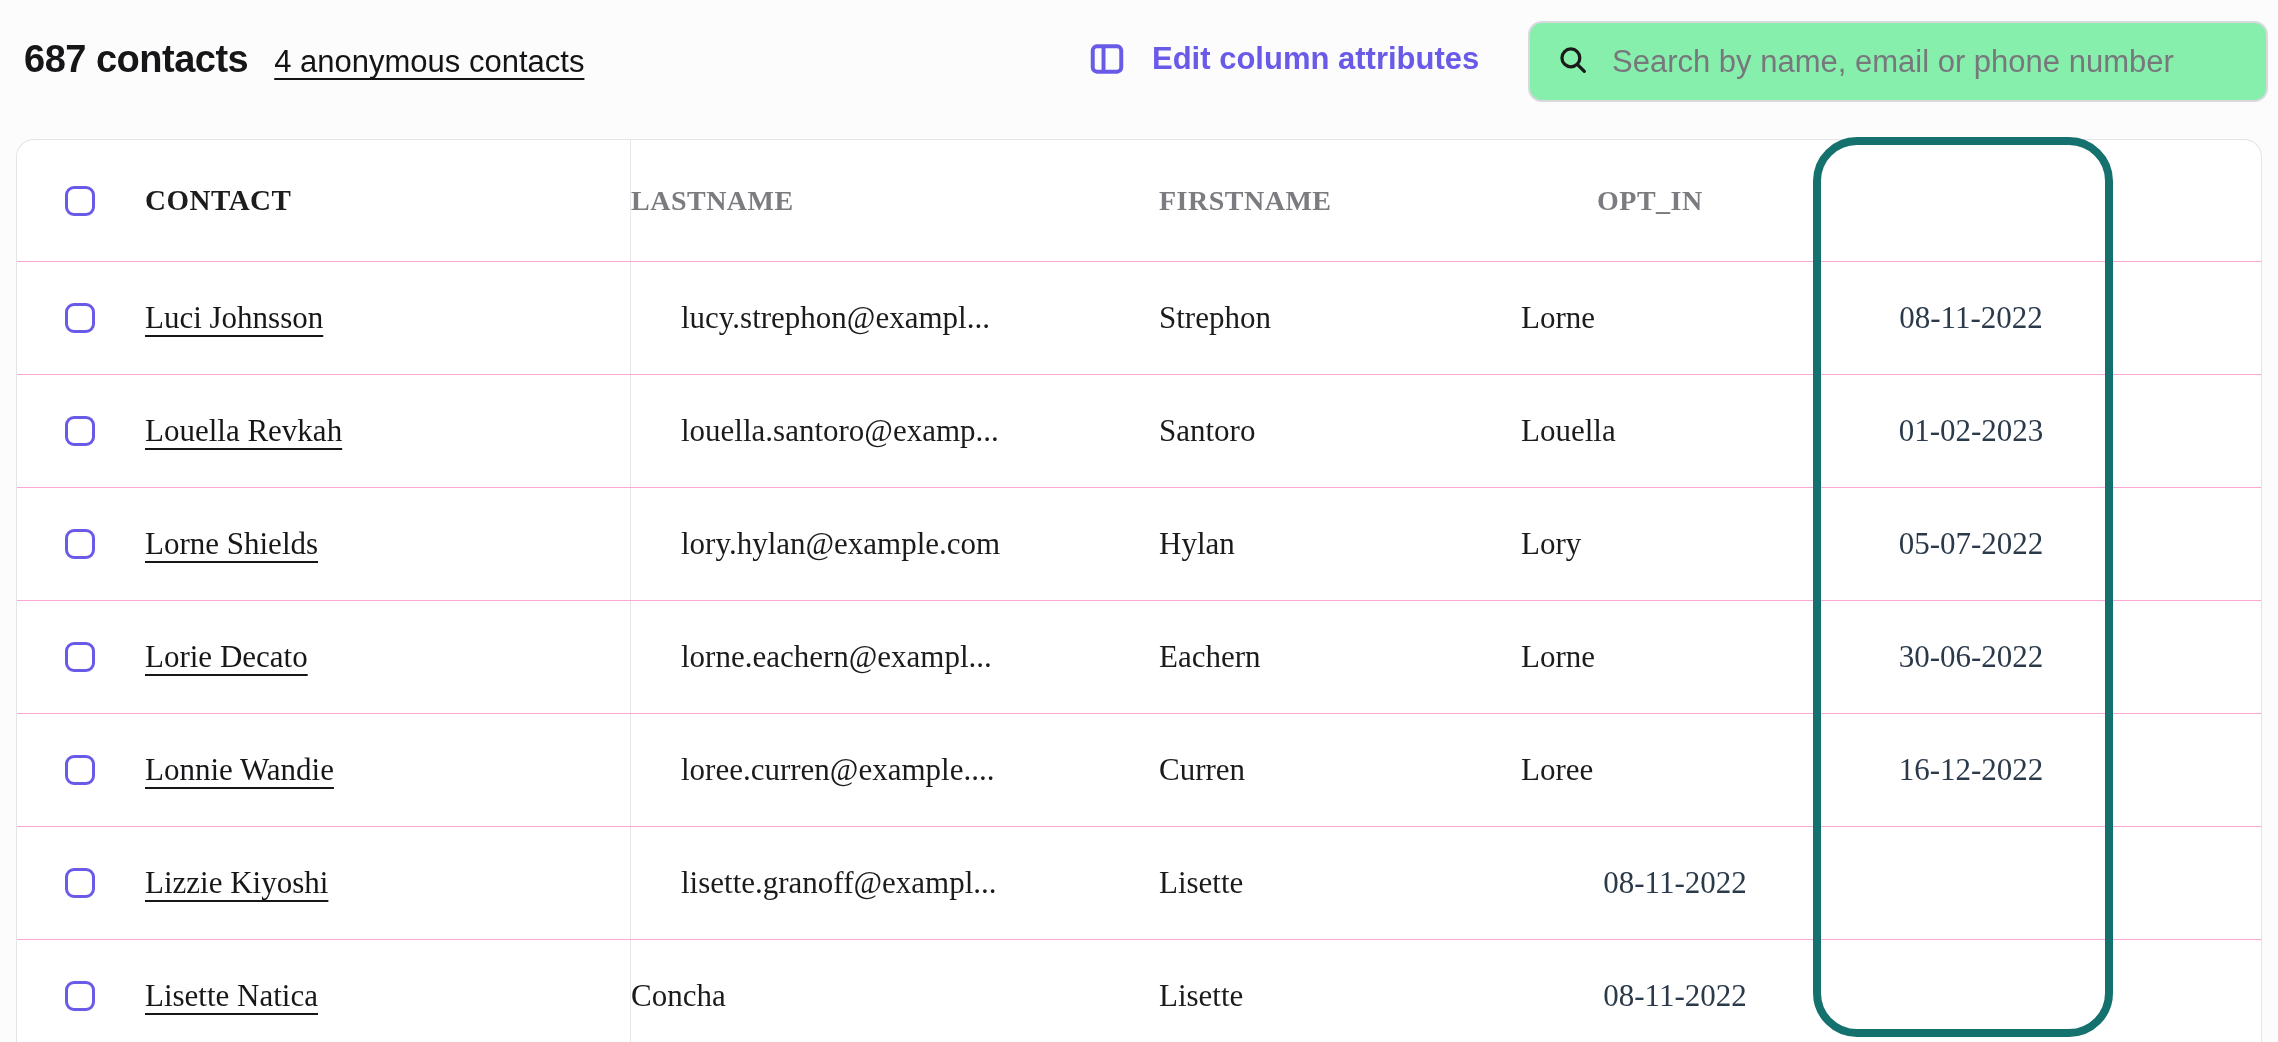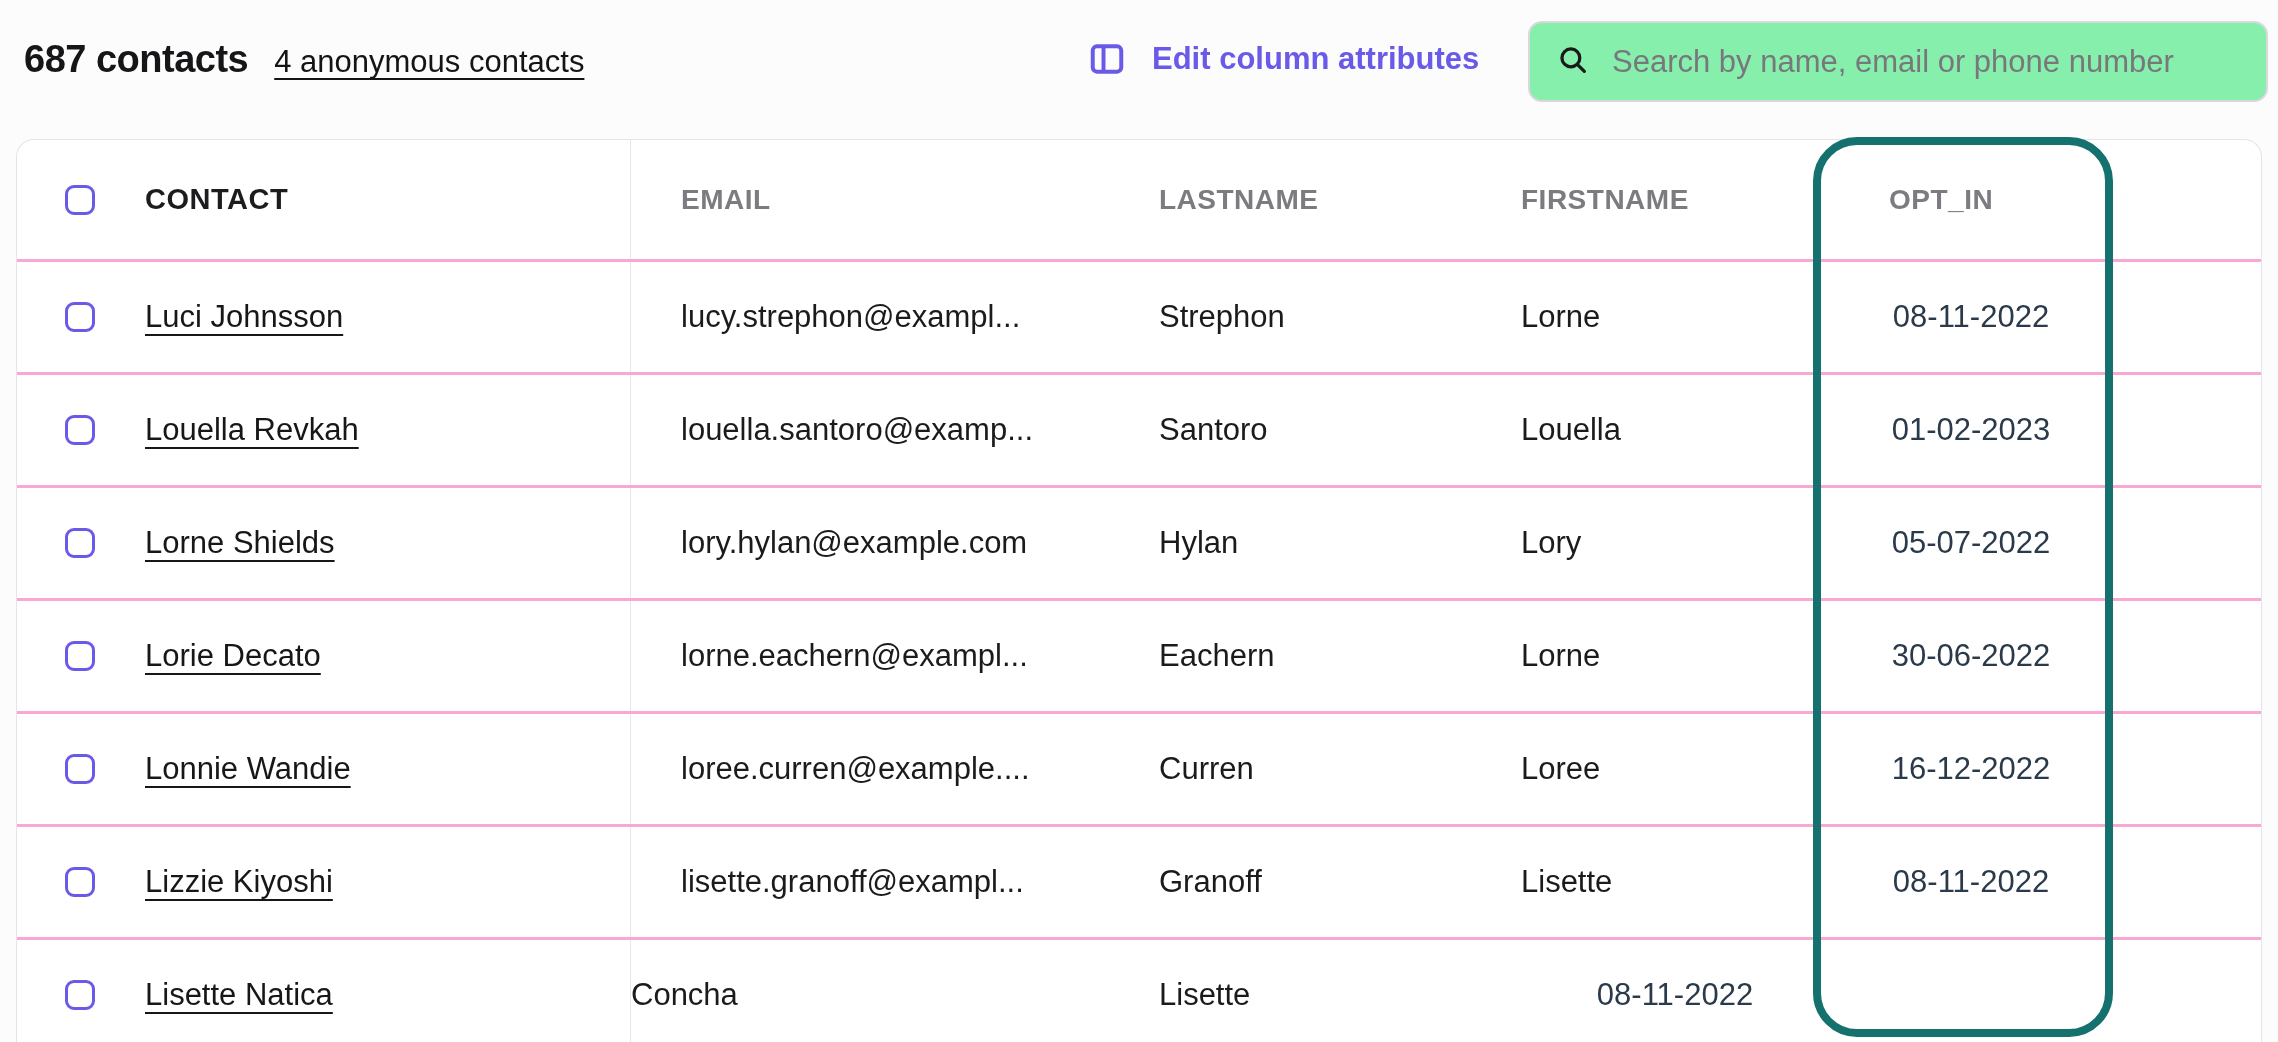--- a/index.html
+++ b/index.html
@@ -54,21 +54,22 @@
     background: #fff;
     border: 1px solid #e4e4e8;
     border-bottom: none;
     border-radius: 18px 18px 0 0;
   }
   .row {
     display: grid;
     grid-template-columns: 614px 528px 362px 292px 300px 1fr;
     align-items: center;
     height: 113px;
-    border-bottom: 3px solid #f9a8d4;
+    border-bottom: 1px solid #f9a8d4;
+    font-family: Liberation Serif, serif;
   }
   .thead { height: 122px; }
   .cell { font-size: 31px; color: var(--text, #1b1b1d); white-space: nowrap; overflow: hidden; }
   .c-contact {
     display: flex; align-items: center; gap: 50px;
     padding-left: 48px; height: 100%;
     border-right: 1px solid #e7e7ea;
   }
   .c-email { padding-left: 50px; }
   .c-optin { text-align: center; color: var(--date-text, #2b3a4b); margin-left: 16px; }
@@ -129,21 +130,20 @@
     <input type="text" placeholder="Search by name, email or phone number" style="">
   </div>
 
   <div class="table">
 
     <div class="row thead">
       <div class="cell c-contact">
         <span class="checkbox"></span>
         <span class="th dark">CONTACT</span>
       </div>
-      <div class="cell c-email th">EMAIL</div>
       <div class="cell th">LASTNAME</div>
       <div class="cell th">FIRSTNAME</div>
       <div class="cell c-optin th">OPT_IN</div>
       <div class="cell"></div>
     </div>
 
     <div id="tbody">
   <div class="row">
     <div class="cell c-contact">
       <span class="checkbox"></span>
@@ -203,21 +203,20 @@
     <div class="cell c-optin">16-12-2022</div>
     <div class="cell"></div>
   </div>
 
   <div class="row">
     <div class="cell c-contact">
       <span class="checkbox"></span>
       <a class="name-link">Lizzie Kiyoshi</a>
     </div>
     <div class="cell c-email">lisette.granoff@exampl...</div>
-    <div class="cell">Granoff</div>
     <div class="cell">Lisette</div>
     <div class="cell c-optin">08-11-2022</div>
     <div class="cell"></div>
   </div>
 
   <div class="row">
     <div class="cell c-contact">
       <span class="checkbox"></span>
       <a class="name-link">Lisette Natica</a>
     </div>

